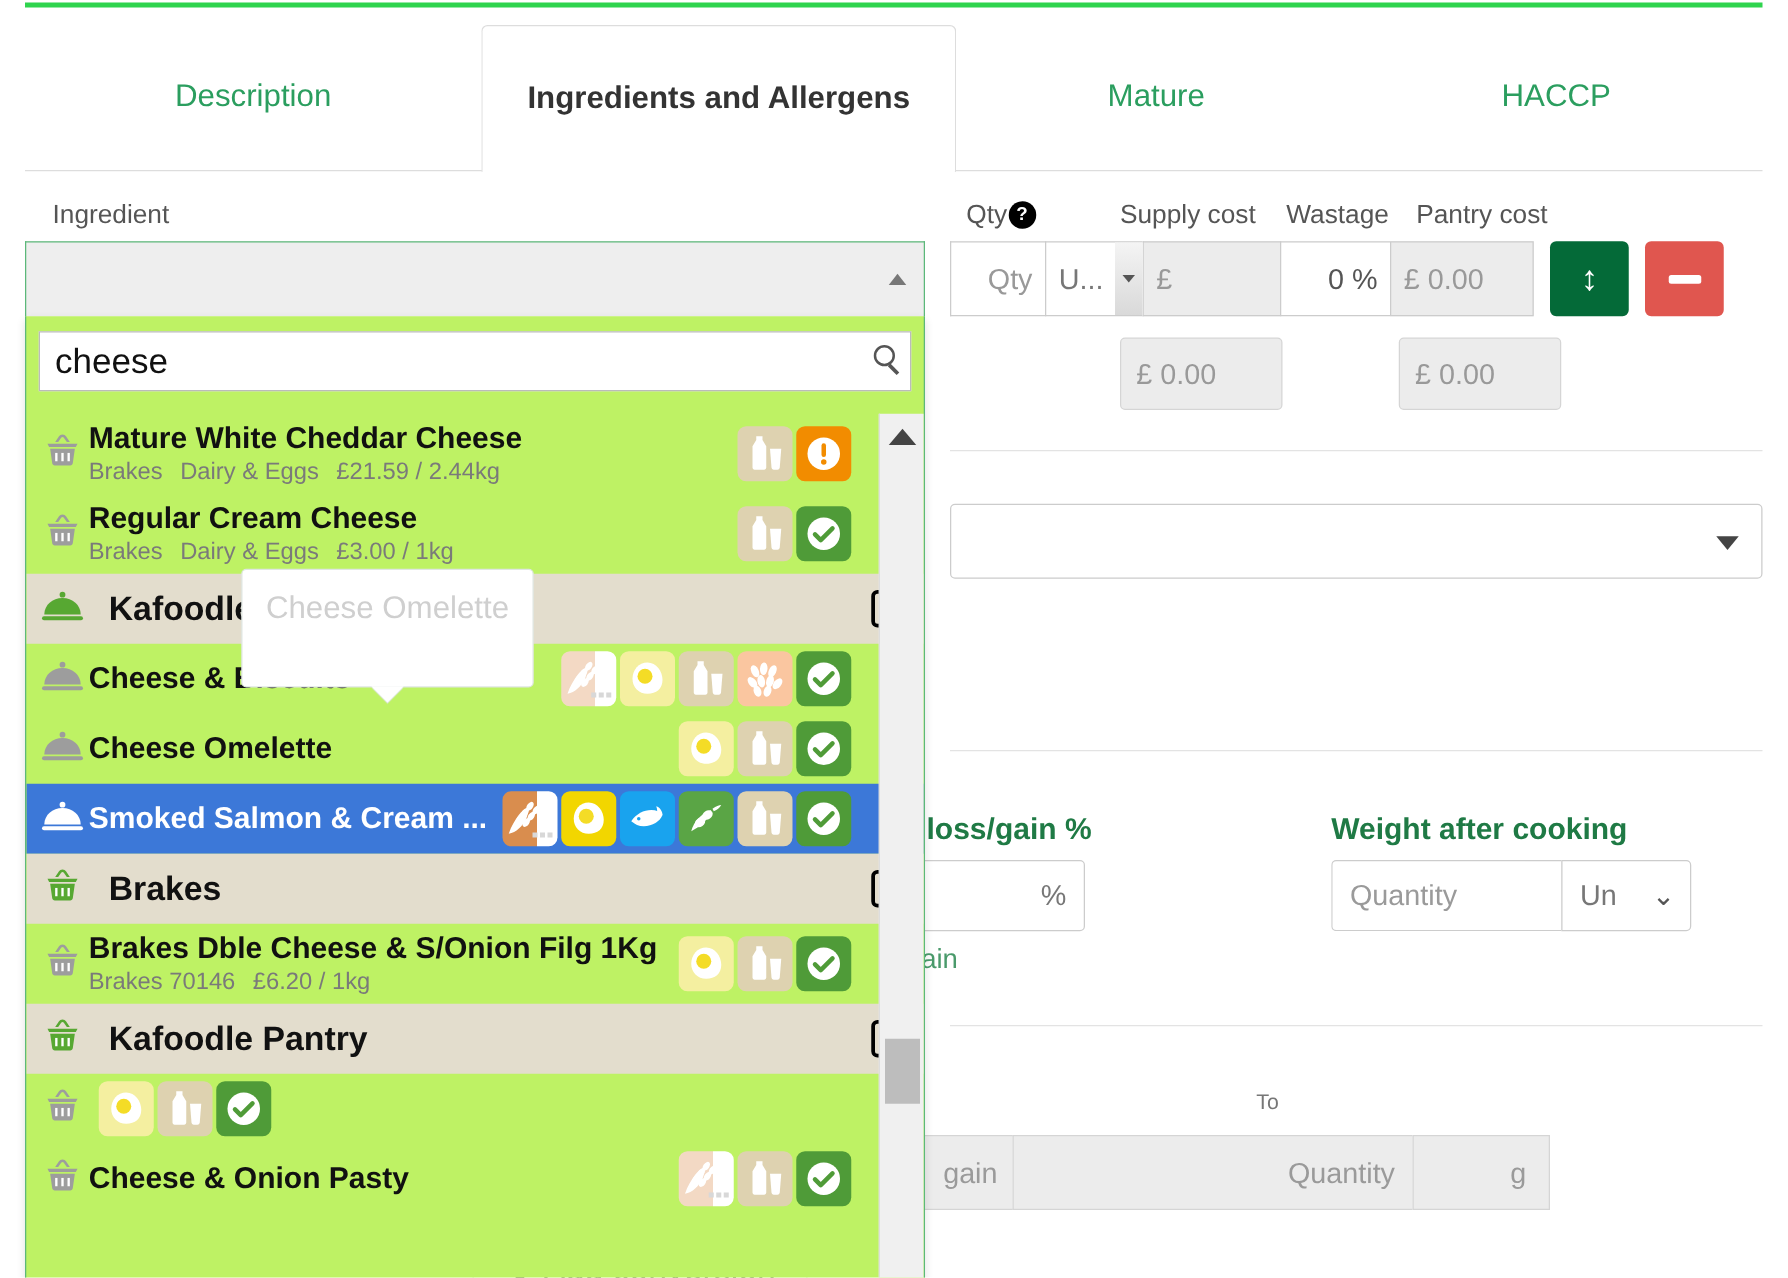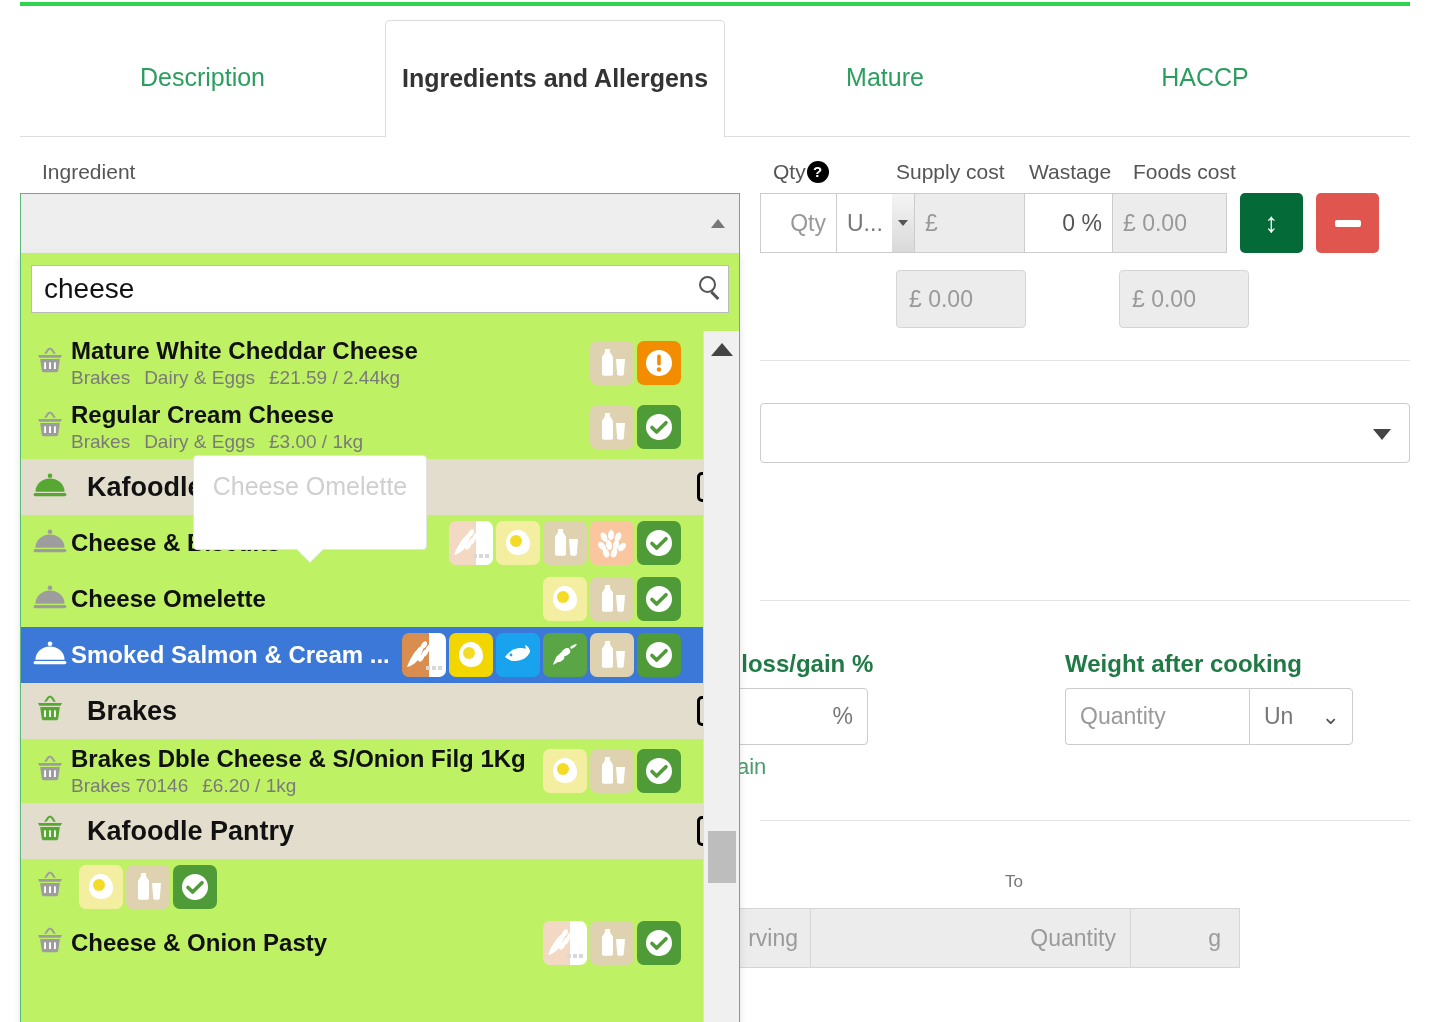--- a/index.html
+++ b/index.html
@@ -29,21 +29,21 @@
     flex: 0 0 auto;
     display: flex; align-items: center; justify-content: center;
     text-align: center;
     color: #2b9e5f;
     font-size: 25px;
     line-height: 1.35;
     padding: 0 14px;
     cursor: pointer;
   }
   .tab.w-desc { width: 365px; }
-  .tab.w-ing  { width: 340px; }
+  .tab.w-ing  { width: 380px; }
   .tab.w-meth { width: 320px; }
   .tab.w-hac  { width: 320px; }
   .tab.active {
     color: #333; font-weight: bold;
     background: #fff;
     border: 1px solid #ddd; border-bottom: 1px solid #fff;
     border-radius: 5px 5px 0 0;
     margin-bottom: -1px;
     height: 118px;
   }
@@ -315,21 +315,21 @@
     </div>
   </div>
 
   <div class="col-head" id="ch-ingredient">Ingredient</div>
   <div class="col-head" id="ch-qty">
     <span>Qty</span>
     <span class="qmark">?</span>
   </div>
   <div class="col-head" id="ch-supply">Supply cost</div>
   <div class="col-head" id="ch-wastage">Wastage</div>
-  <div class="col-head" id="ch-total">Foods cost</div>
+  <div class="col-head" id="ch-total">Pantry cost</div>
 
   <div class="ing-row">
     <div class="fld fld-qty">Qty</div>
     <div class="fld fld-unit">
       <span>U...</span>
       <span class="unit-caret"></span>
     </div>
     <div class="fld fld-supply grey">£</div>
     <div class="fld fld-waste">0 %</div>
     <div class="fld fld-total grey">£ 0.00</div>
@@ -364,21 +364,21 @@
     <div class="wa-unit">
       <span>Un</span>
       <span class="chev">⌄</span>
     </div>
   </div>
 
   <div class="hr" id="hr3"></div>
 
   <div id="lbl-to">To</div>
   <div class="conv-row">
-    <div class="conv-cell" id="conv-serving">rving</div>
+    <div class="conv-cell" id="conv-serving">gain</div>
     <div class="conv-cell" id="conv-qty">Quantity</div>
     <div class="conv-cell" id="conv-unit">g</div>
   </div>
 
   <div class="add-conv">
     <span class="plus">✚</span>
     <span>Add conversion</span>
   </div>
 
   <div class="sel-box">

